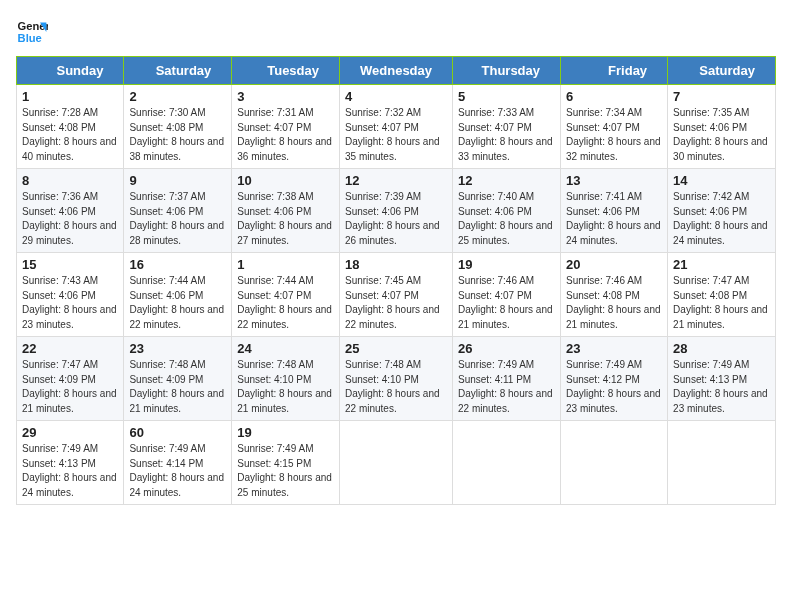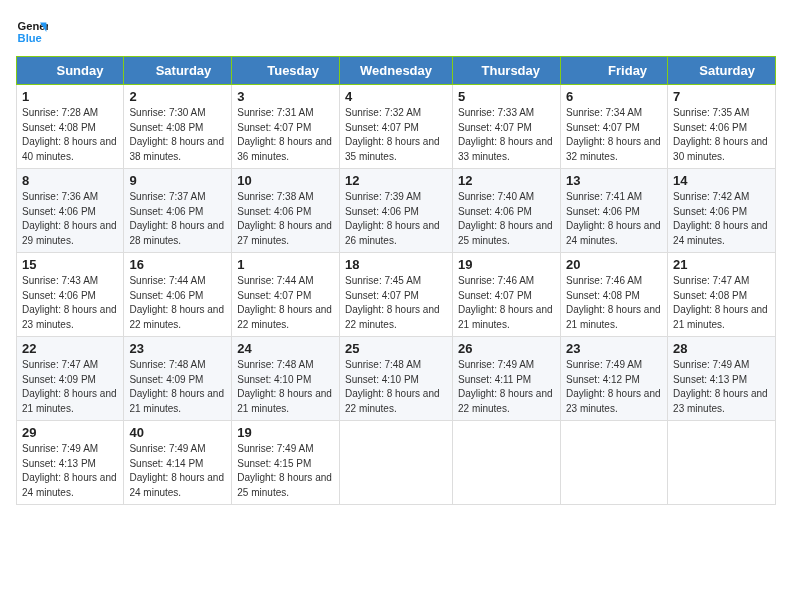--- a/index.html
+++ b/index.html
@@ -228,21 +228,21 @@
           <span class="day-num">28</span>
           <div class="cell-text">Sunrise: 7:49 AM<br>Sunset: 4:13 PM<br>Daylight: 8 hours and 23 minutes.</div>
         </td>
       </tr>
       <tr>
         <td>
           <span class="day-num">29</span>
           <div class="cell-text">Sunrise: 7:49 AM<br>Sunset: 4:13 PM<br>Daylight: 8 hours and 24 minutes.</div>
         </td>
         <td>
-          <span class="day-num">40</span>
+          <span class="day-num">60</span>
           <div class="cell-text">Sunrise: 7:49 AM<br>Sunset: 4:14 PM<br>Daylight: 8 hours and 24 minutes.</div>
         </td>
         <td>
           <span class="day-num">19</span>
           <div class="cell-text">Sunrise: 7:49 AM<br>Sunset: 4:15 PM<br>Daylight: 8 hours and 25 minutes.</div>
         </td>
         <td class="empty-cell"></td>
         <td class="empty-cell"></td>
         <td class="empty-cell"></td>
         <td class="empty-cell"></td>

